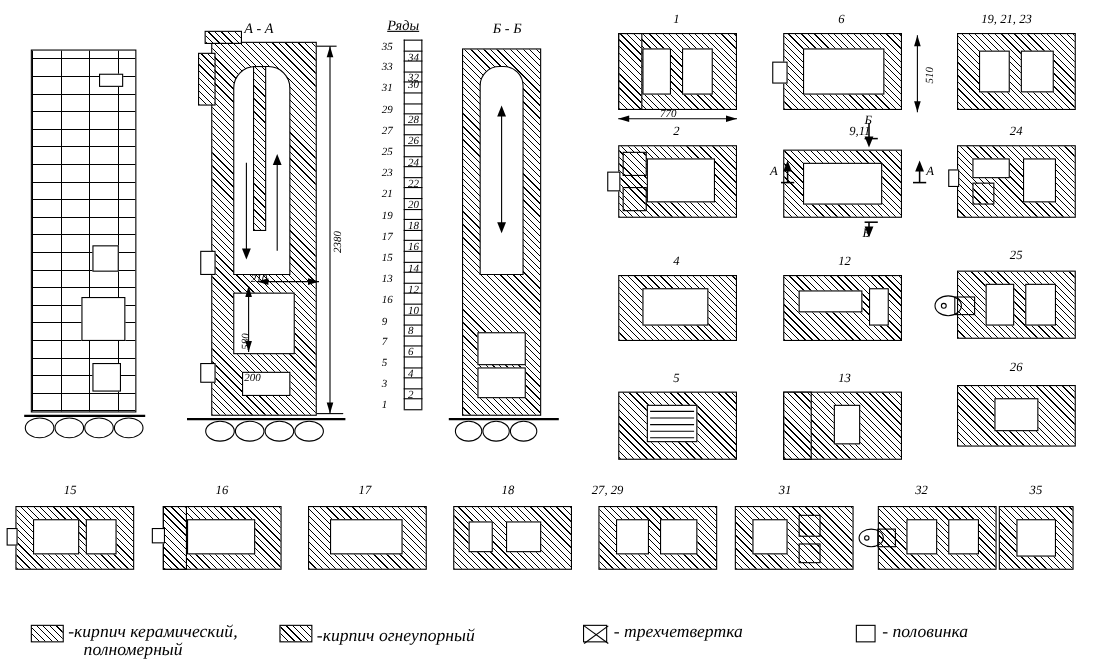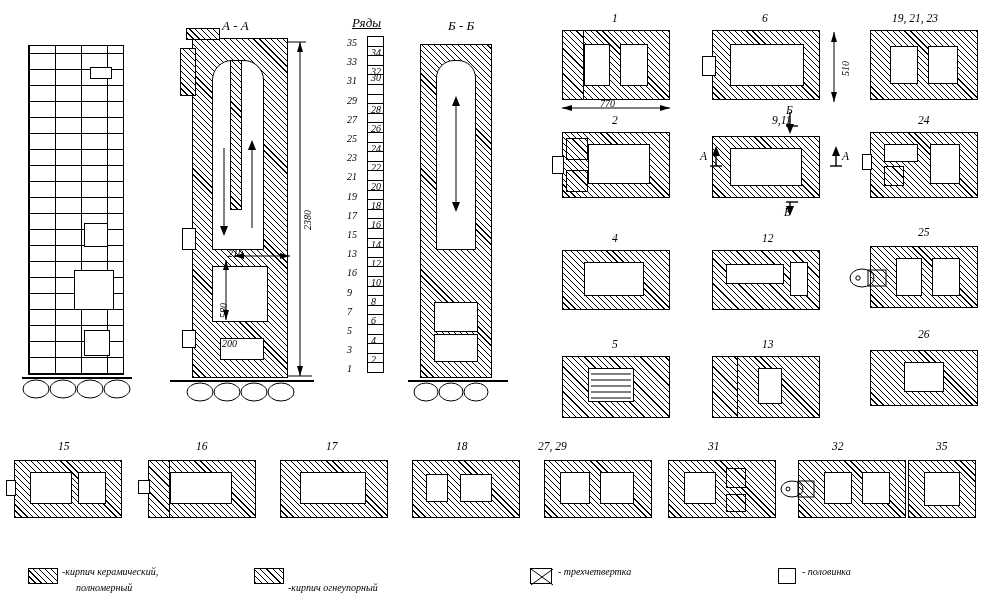--- a/index.html
+++ b/index.html
@@ -12,21 +12,21 @@
   
   .hatch{background-image:repeating-linear-gradient(45deg,#000 0px,#000 0.8px,#fff 0.8px,#fff 4.2px);}
   .cross{background-image:repeating-linear-gradient(45deg,#000 0px,#000 0.9px,#fff 0.9px,#fff 4.4px),
                          repeating-linear-gradient(-45deg,#000 0px,#000 0.9px,#fff 0.9px,#fff 4.4px);}
   .brick{background-image:
       repeating-linear-gradient(0deg,#000 0px,#000 1px,transparent 1px,transparent 16px),
       repeating-linear-gradient(90deg,#000 0px,#000 1px,transparent 1px,transparent 26px);}
   .sep{position:absolute;background:#000;}
   svg{display:block;overflow:visible;}
   .cap{position:absolute;font-size:11.5px;font-style:italic;}
-  .legend-item{position:absolute;font-size:10px;font-style:italic;}
+  .legend-item{position:absolute;font-size:16px;font-style:italic;}
   .sw{position:absolute;box-sizing:border-box;border:1.3px solid #000;}
   .dimtxt{position:absolute;font-size:10px;font-style:italic;}
   .vert{transform:rotate(-90deg);transform-origin:left top;}
 </style>
 </head>
 <body>
 
 <div style="position:absolute;left:28px;top:45px;width:96px;height:345px;">
   <div class="box brick white" style="left:0;top:0;width:96px;height:330px;"></div>
   <div class="box white" style="left:62px;top:22px;width:22px;height:12px;border-width:1.2px;"></div>
@@ -383,21 +383,21 @@
     <div class="box white" style="left:16px;top:12px;width:36px;height:34px;"></div>
   </div>
 </div>
 
 <div style="position:absolute;left:14px;top:560px;width:970px;height:48px;">
   <div class="sw hatch" style="left:14px;top:8px;width:30px;height:16px;"></div>
   <div class="legend-item" style="left:48px;top:6px;">-кирпич керамический,</div>
   <div class="legend-item" style="left:62px;top:22px;">полномерный</div>
 
   <div class="sw cross" style="left:240px;top:8px;width:30px;height:16px;"></div>
-  <div class="legend-item" style="left:274px;top:22px;">-кирпич огнеупорный</div>
+  <div class="legend-item" style="left:274px;top:10px;">-кирпич огнеупорный</div>
 
   <div class="sw white" style="left:516px;top:8px;width:22px;height:16px;">
     <svg width="22" height="16" style="position:absolute;left:0;top:0;">
       <line x1="0" y1="0" x2="22" y2="16" stroke="#000"></line>
       <line x1="22" y1="0" x2="0" y2="16" stroke="#000"></line>
     </svg>
   </div>
   <div class="legend-item" style="left:544px;top:6px;">- трехчетвертка</div>
 
   <div class="sw white" style="left:764px;top:8px;width:18px;height:16px;"></div>

